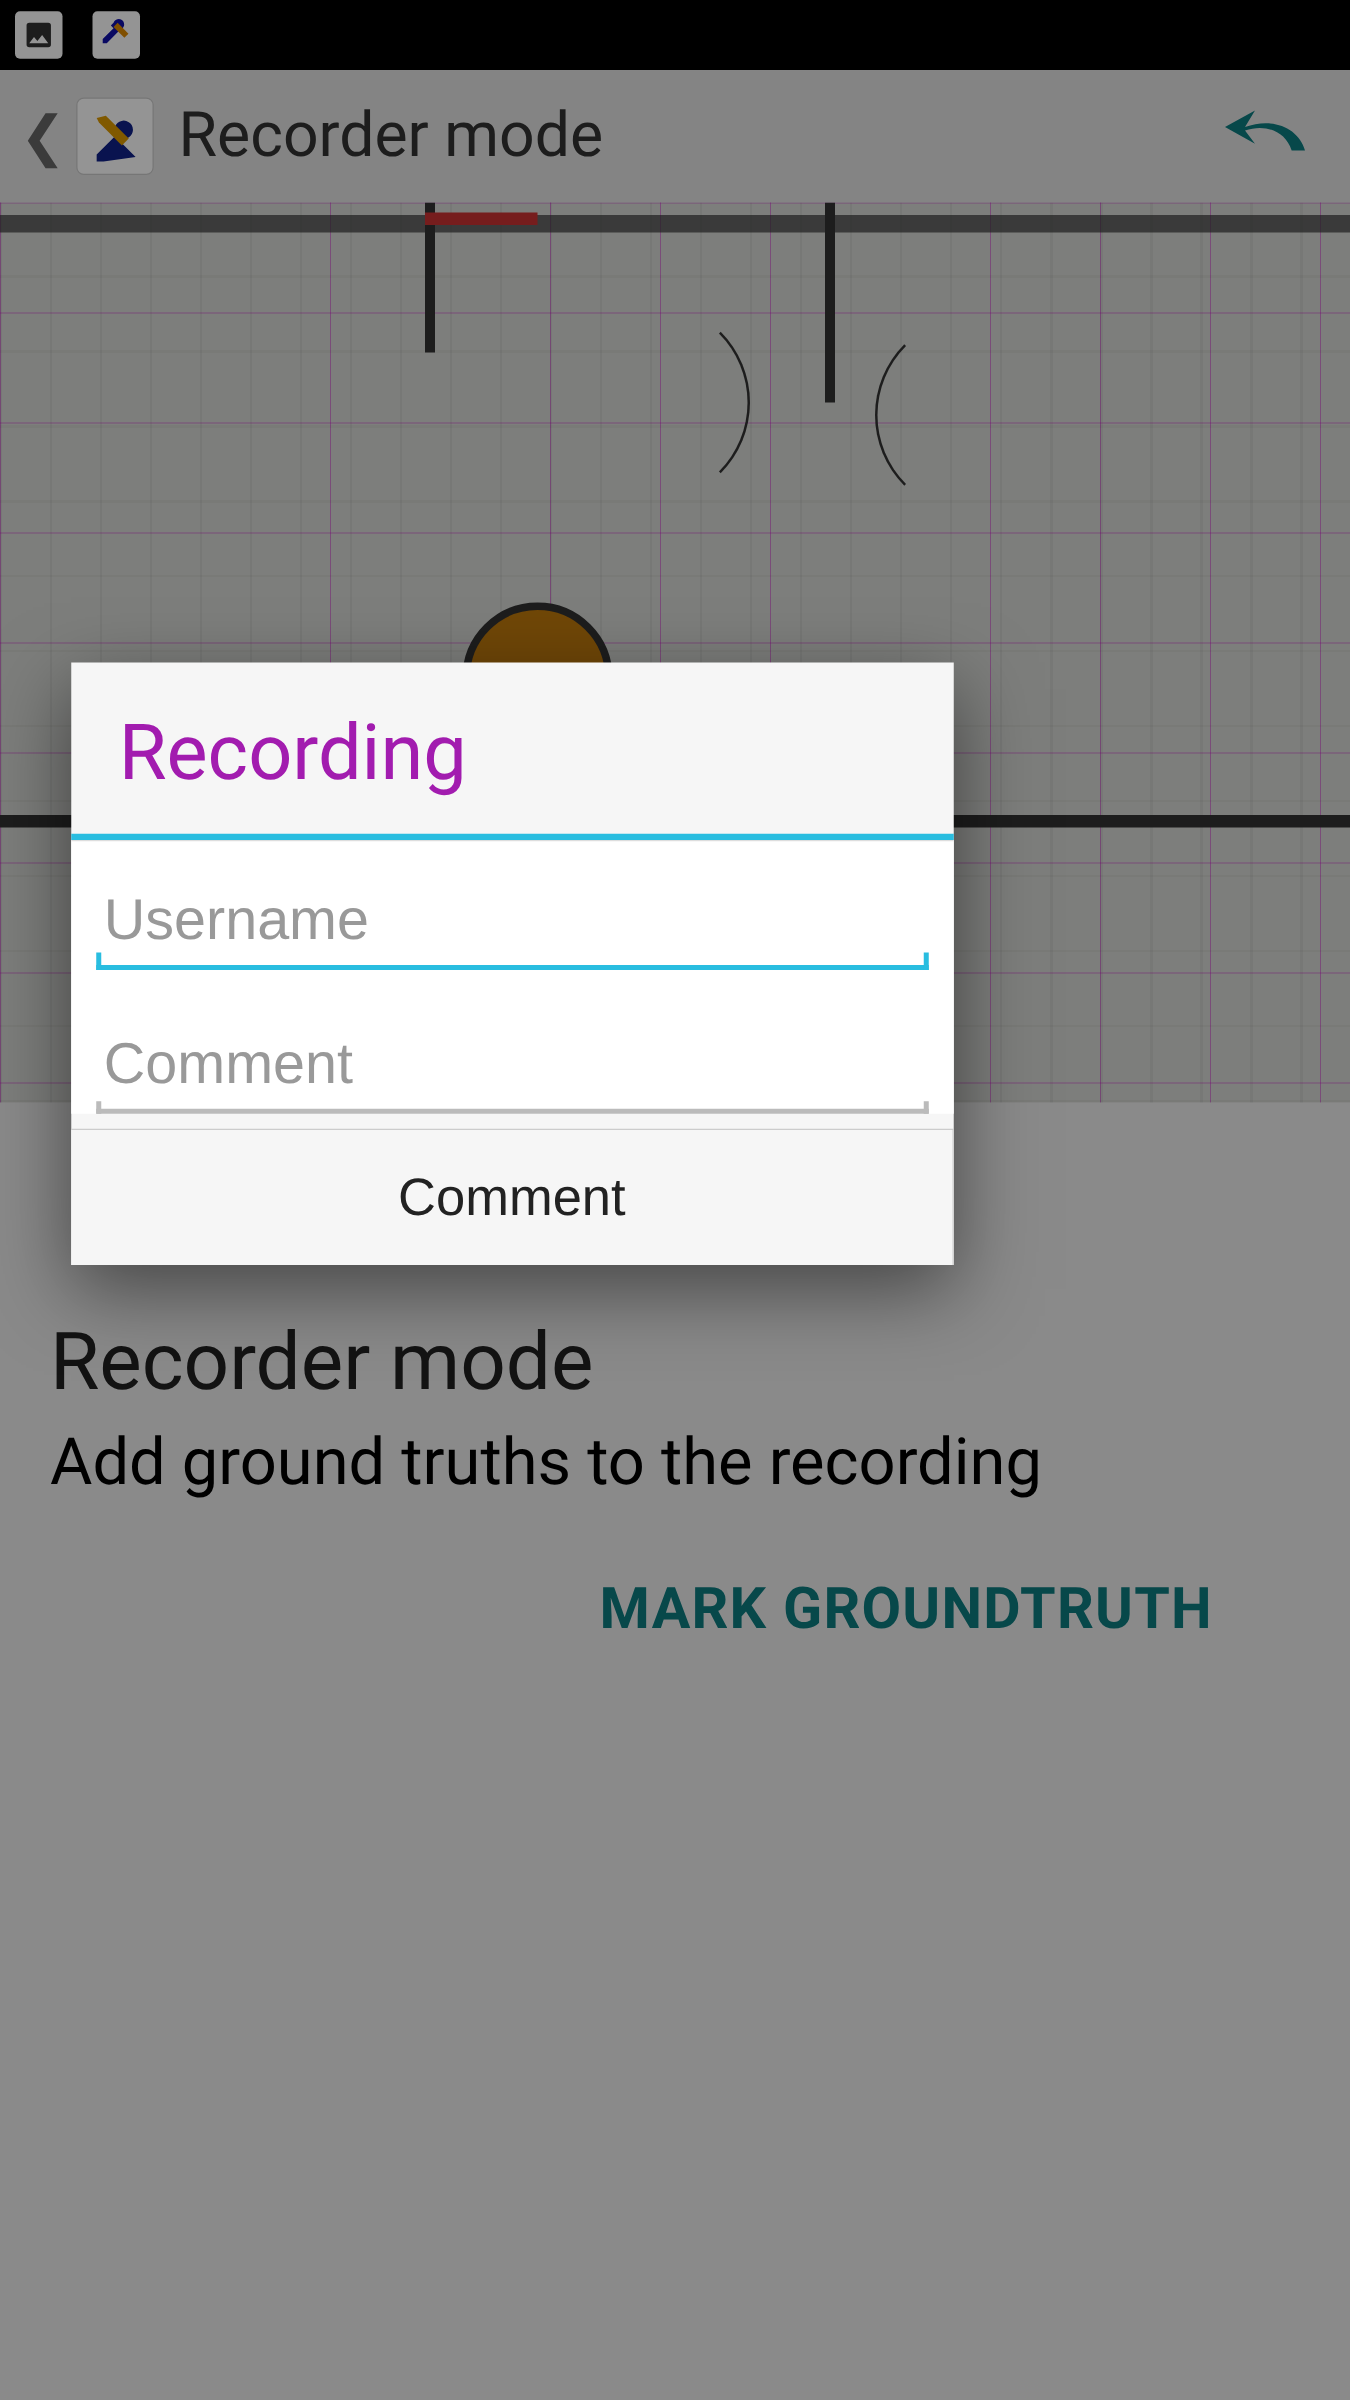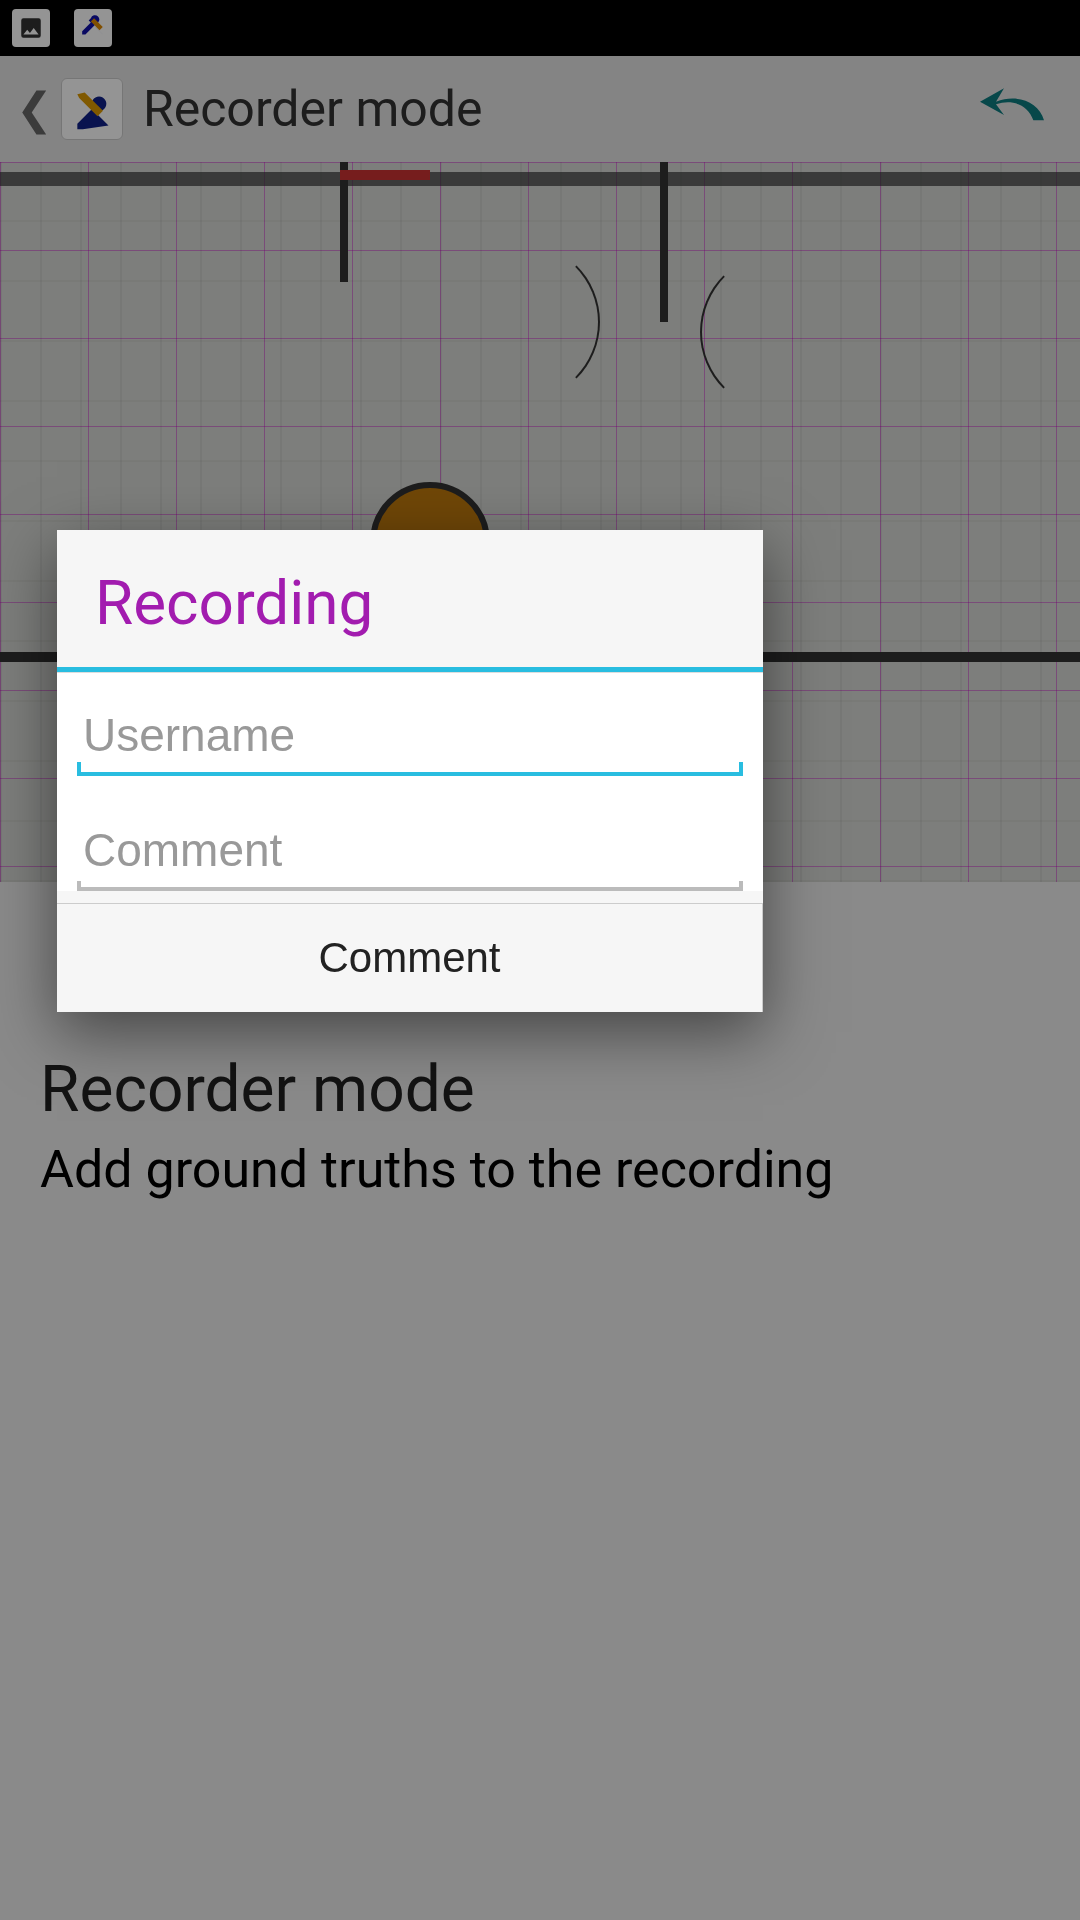--- a/index.html
+++ b/index.html
@@ -167,20 +167,23 @@
 
 <div class="bottom-section">
   <div class="grid-fab">
     <svg width="60" height="54" viewBox="0 0 24 24">
       <path stroke="#fff" stroke-width="1.5" fill="none" d="M3 8h18M3 16h18M8 3v18M16 3v18"></path>
     </svg>
     <div class="unit">1m</div>
   </div>
   <div class="section-heading">Recorder mode</div>
   <div class="section-sub">Add ground truths to the recording</div>
+  <div class="mark-btn">
+    <span>MARK GROUNDTRUTH</span>
+  </div>
 </div>
 
 <div class="dim-overlay"></div>
 
 <div class="dialog">
   <div class="dialog-title">Recording</div>
   <div class="dialog-title-underline"></div>
   <div class="dialog-body">
     <input class="dialog-input" type="text" placeholder="Username" style="">
     <div class="input-underline"></div>

